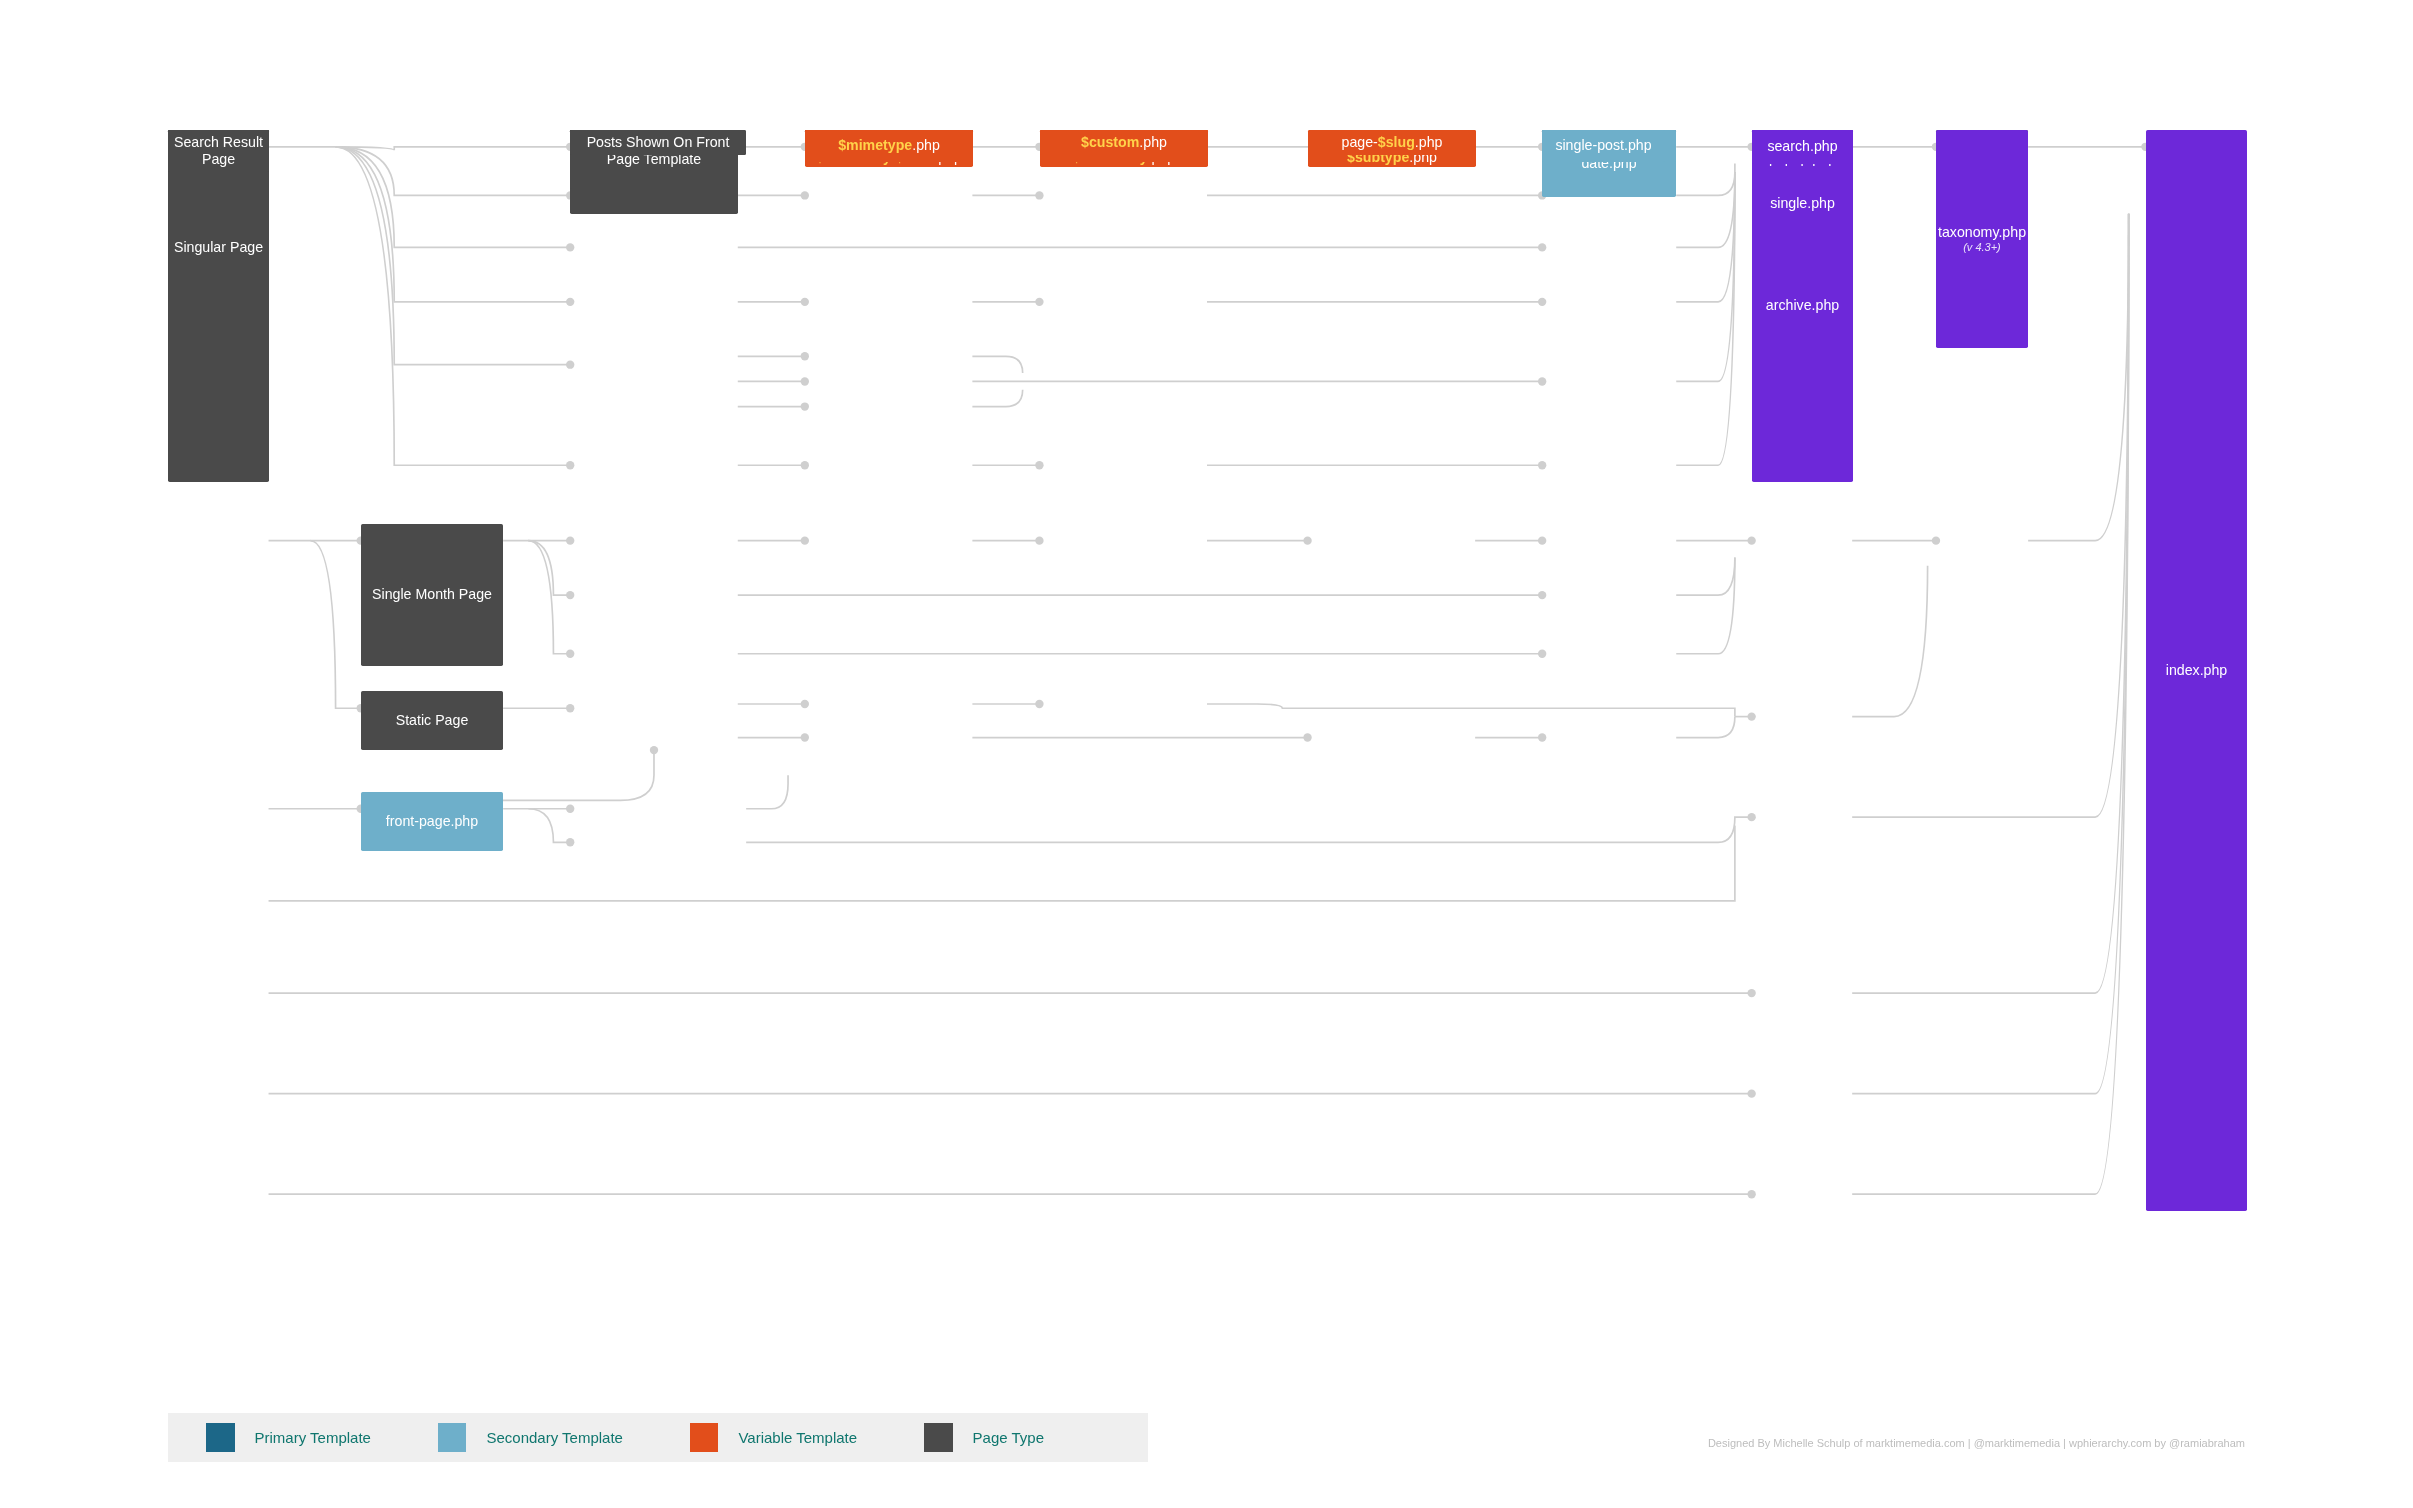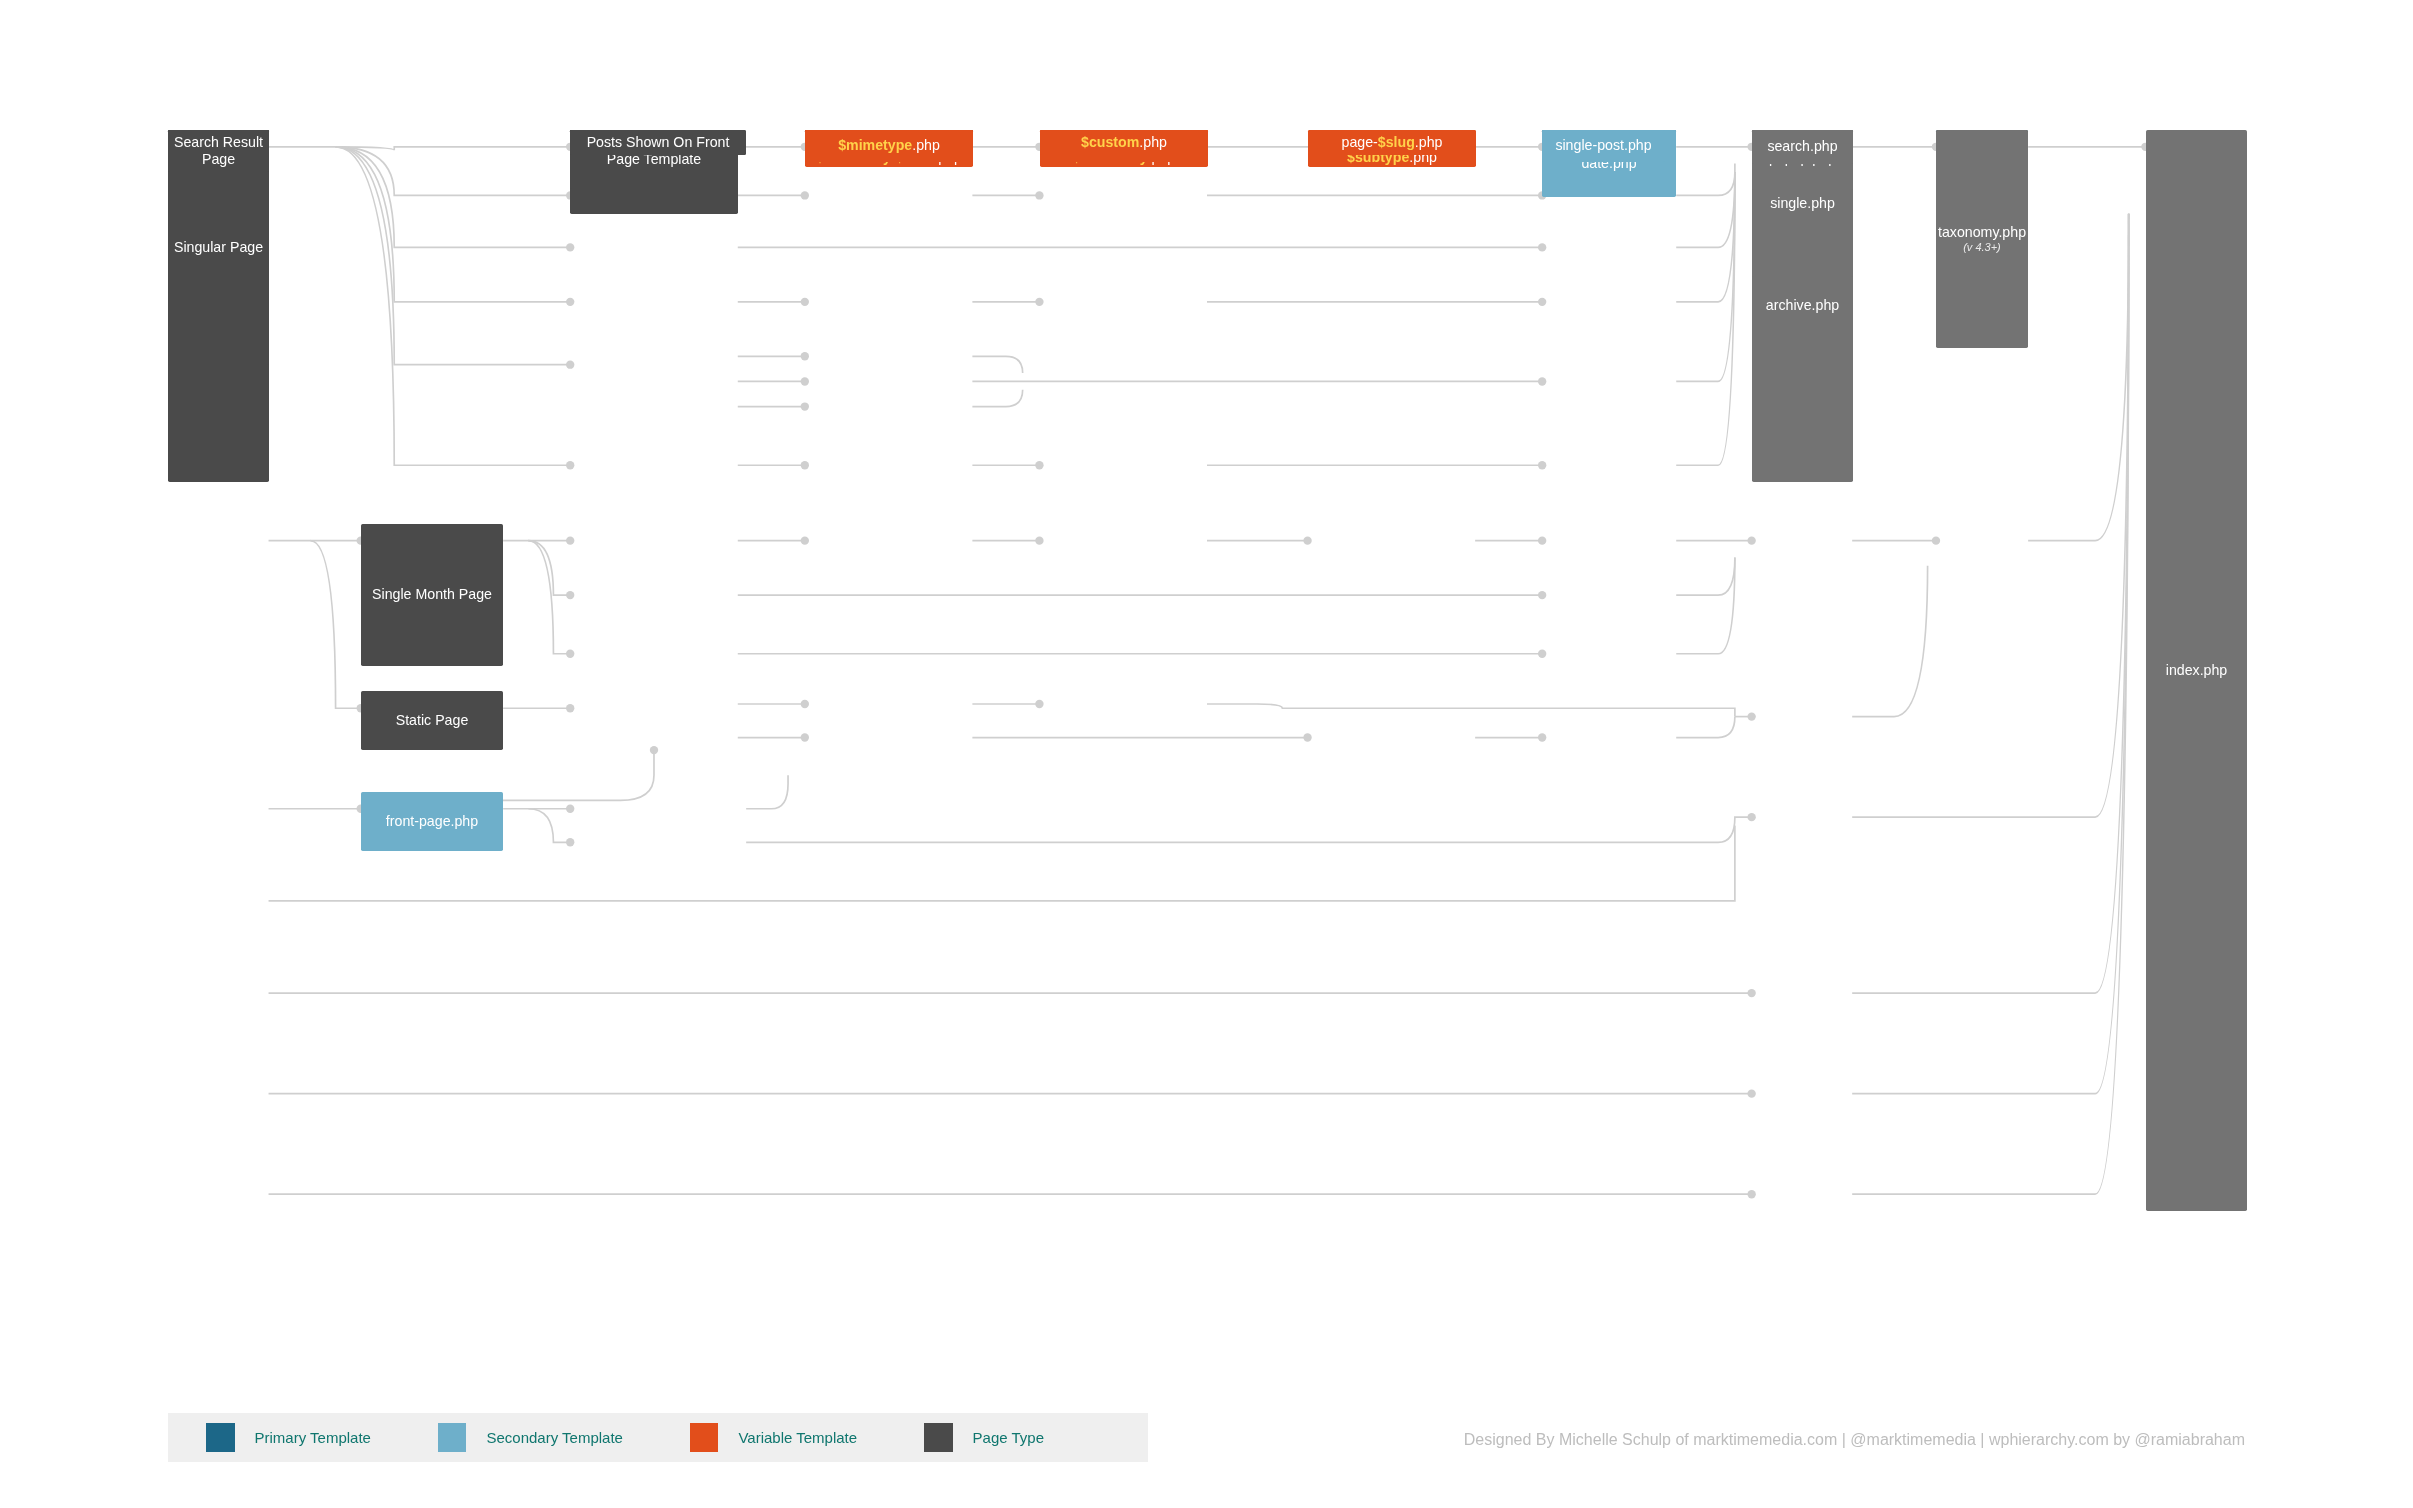--- a/index.html
+++ b/index.html
@@ -26,21 +26,21 @@
     justify-content: center;
     font-size: 14.2px;
     line-height: 1.2;
     text-align: center;
     border-radius: 1.7px;
     padding: 3.4px 5px;
   }
   .gray { background: #4a4a4a; color: #fff; }
   .orange { background: #e24e1b; color: #fff; }
   .lightblue { background: #6eafca; color: #fff; }
-  .darkblue { background: #737373; color: #fff; }
+  .darkblue { background: #6d28d9; color: #fff; }
   .var { color: #ffd24a; font-weight: bold; }
   .sub { font-size: 11px; font-style: italic; opacity: .85; }
   .legend {
     position: absolute;
     bottom: 46px;
     left: 168px;
     width: 980px;
     height: 49px;
     background: #efefef;
     display: flex;
@@ -51,21 +51,21 @@
     color: #0f766e;
   }
   .legend .sw {
     width: 28.5px; height: 28.5px; display:inline-block;
   }
   .legend span { margin-right: 47px; }
   .credits {
     position: absolute;
     bottom: 59px;
     right: 168px;
-    font-size: 16px;
+    font-size: 11px;
     color: #bdbdbd;
     text-align: right;
   }
   svg.connectors {
     position: absolute;
     left: 0; top: 0;
     width: 100%; height: 100%;
     pointer-events: none;
   }
   .conn { stroke: #cfcfcf; stroke-width: 2; fill: none; }

